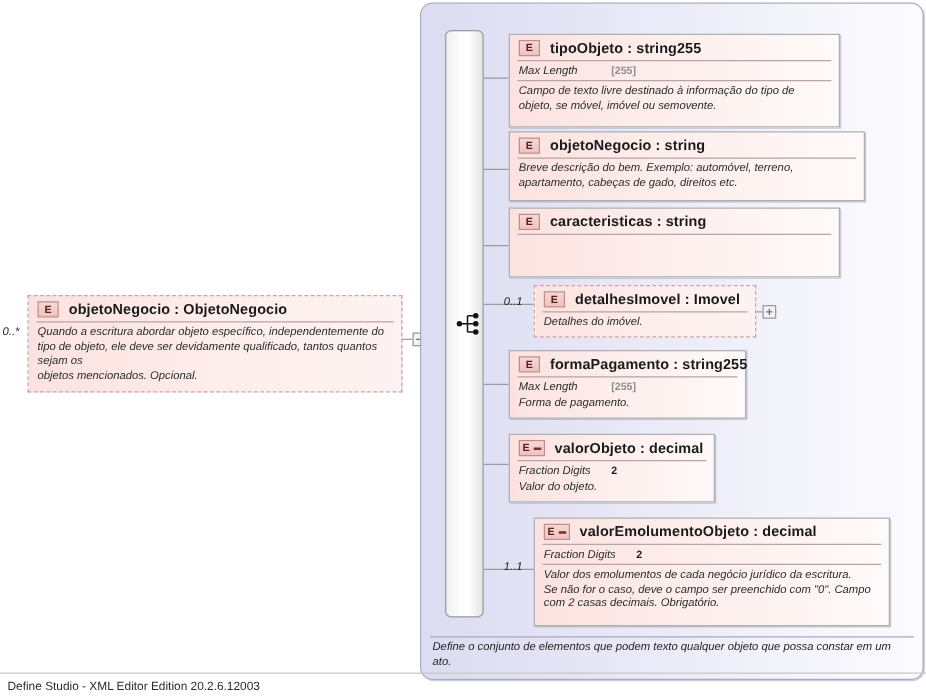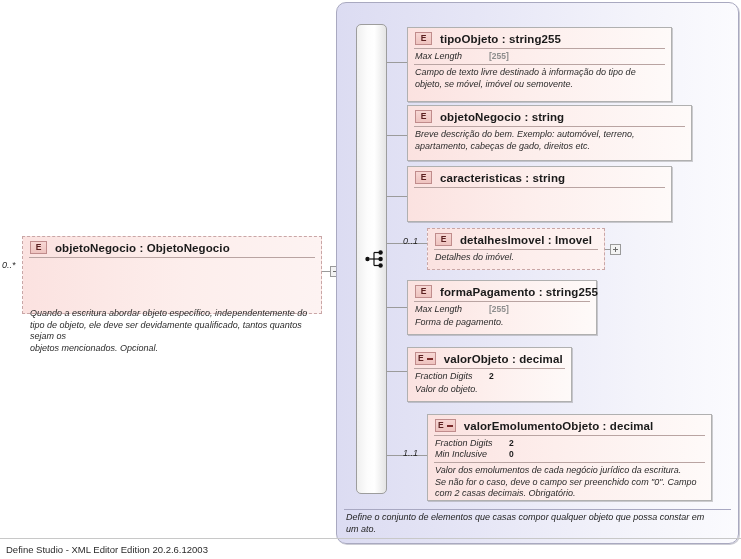--- a/index.html
+++ b/index.html
@@ -236,31 +236,31 @@
 <body>
 
 <div class="card" style="left:2px; top:260px;">0..*</div>
 
 <div class="node dashed" id="left-element" style="left:22px; top:236px; width:300px; height:78px;">
   <div class="node-head">
     <span class="badge-e">E</span>
     <span class="node-title">objetoNegocio : ObjetoNegocio</span>
   </div>
   <div class="node-sep"></div>
-  <div class="node-doc" style="white-space:pre-line;margin-top:48px;">Quando a escritura abordar objeto específico, independentemente do tipo de objeto, ele deve ser devidamente qualificado, tantos quantos sejam os
+  <div class="node-doc" style="white-space:pre-line;">Quando a escritura abordar objeto específico, independentemente do tipo de objeto, ele deve ser devidamente qualificado, tantos quantos sejam os
 objetos mencionados. Opcional.</div>
 </div>
 
 <div class="hline" style="left:322px; top:271px; width:8px;"></div>
 <div class="exp-box" style="left:330px; top:266px;"></div>
 <div class="hline" style="left:341px; top:271px; width:15px;"></div>
 
 <div id="ct-container">
   <div id="ct-footer-sep"></div>
-  <div id="ct-footer-doc">Define o conjunto de elementos que casas compor qualquer objeto que possa constar em um ato.</div>
+  <div id="ct-footer-doc">Define o conjunto de elementos que podem texto qualquer objeto que possa constar em um ato.</div>
 </div>
 
 <div id="sequence-bar"></div>
 <svg id="sequence-icon" viewBox="0 0 22 20">
   <circle cx="2.5" cy="10" r="2.2" fill="#111"></circle>
   <line x1="4.5" y1="10" x2="9" y2="10" stroke="#111" stroke-width="1.2"></line>
   <line x1="9" y1="3.5" x2="9" y2="16.5" stroke="#111" stroke-width="1.2"></line>
   <line x1="9" y1="3.5" x2="14" y2="3.5" stroke="#111" stroke-width="1.2"></line>
   <line x1="9" y1="10" x2="14" y2="10" stroke="#111" stroke-width="1.2"></line>
   <line x1="9" y1="16.5" x2="14" y2="16.5" stroke="#111" stroke-width="1.2"></line>
@@ -364,24 +364,20 @@
         <span class="minus"></span>
       </span>
     <span class="node-title">valorEmolumentoObjeto : decimal</span>
   </div>
   <div class="node-sep"></div>
   <div class="facets">
     <div class="facet-row">
       <span class="facet-name">Fraction Digits</span>
       <span class="facet-val">2</span>
     </div>
-    <div class="facet-row">
-      <span class="facet-name">Min Inclusive</span>
-      <span class="facet-val">0</span>
-    </div>
   </div>
   <div class="node-sep"></div>
   <div class="node-doc" style="white-space:pre-line;">Valor dos emolumentos de cada negócio jurídico da escritura.
 Se não for o caso, deve o campo ser preenchido com "0". Campo com 2 casas decimais. Obrigatório.</div>
 </div>
 
 <div id="status-sep"></div>
 <div id="status-bar">Define Studio - XML Editor Edition 20.2.6.12003</div>
 
 </body></html>

